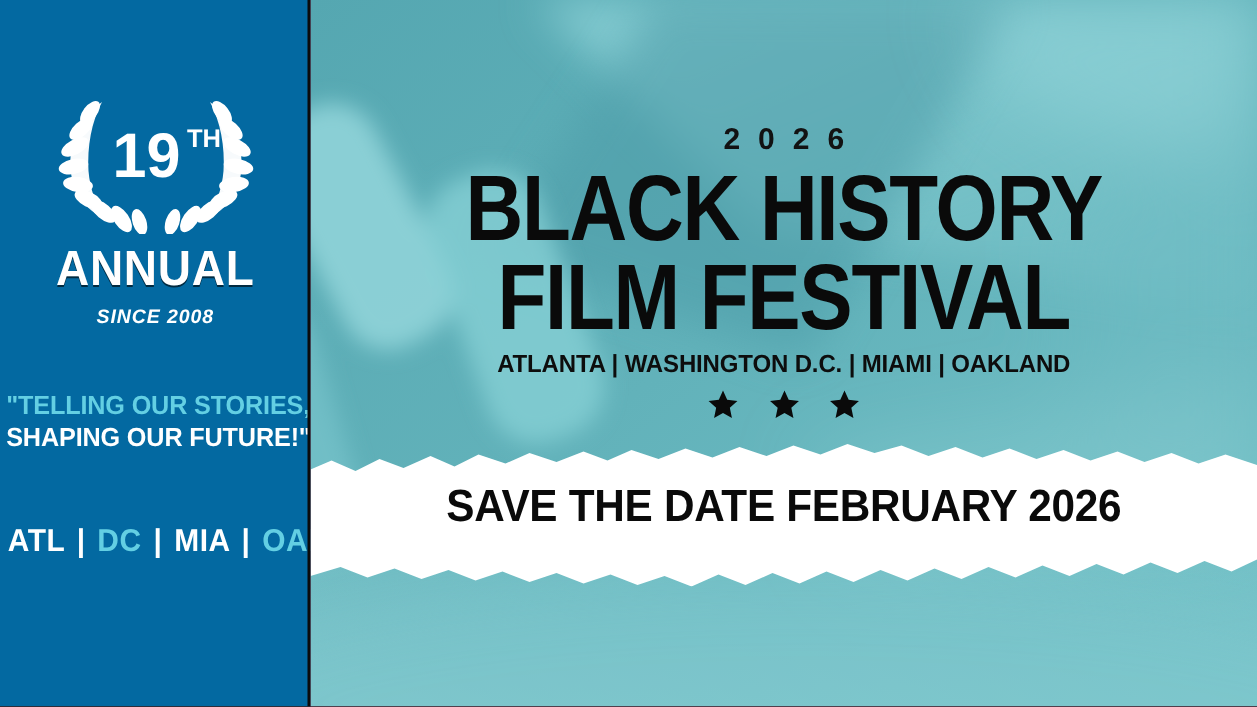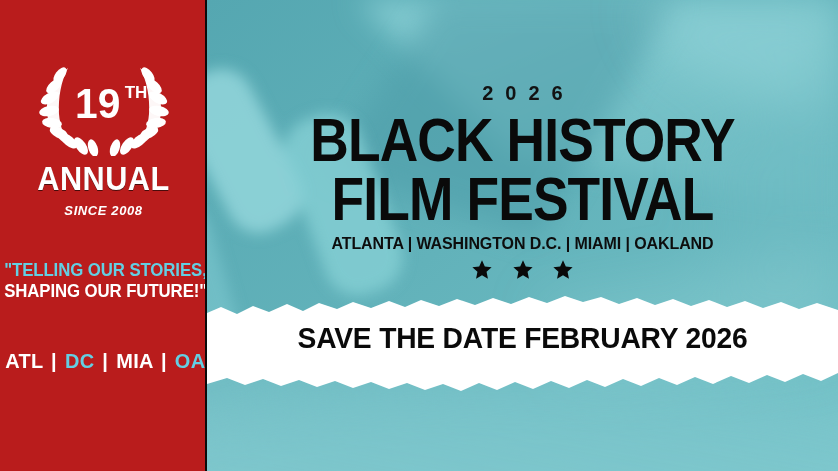--- a/index.html
+++ b/index.html
@@ -15,21 +15,21 @@
     font-family: "Liberation Sans", sans-serif;
     background: #1b1b1b;
   }
 
   
   #left-panel {
     position: absolute;
     left: 0; top: 0;
     width: 207px;
     height: 471px;
-    background: #b91c1c;
+    background: #0369a1;
     overflow: hidden;
   }
   .panel-divider {
     position: absolute;
     left: 205px; top: 0;
     width: 2px; height: 471px;
     background: #0b0b0b;
     z-index: 5;
   }
 

